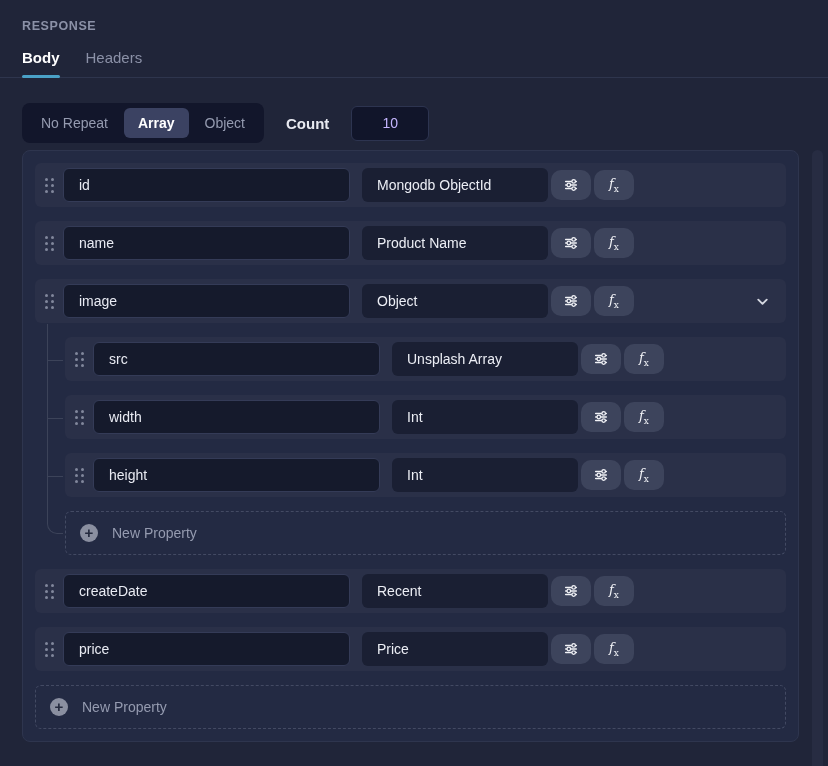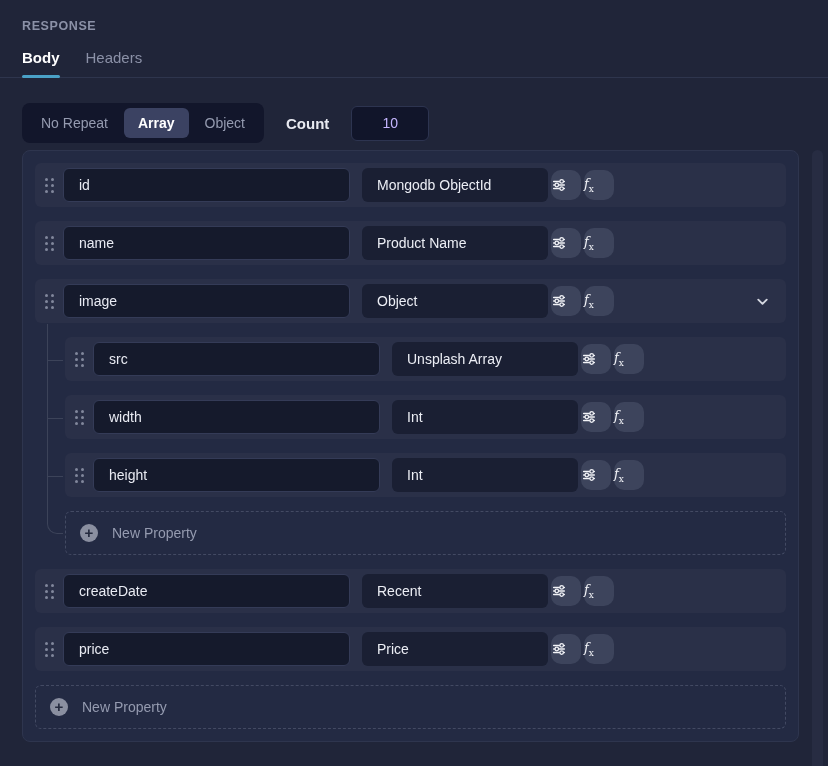--- a/index.html
+++ b/index.html
@@ -139,26 +139,27 @@
     border: none;
     border-radius: 6px;
     color: #eceef5;
     font-size: 14px;
     font-family: inherit;
     text-align: left;
     padding: 0 15px;
     cursor: pointer;
   }
   .icon-btn {
-    width: 30px; height: 30px;
+    width: 40px; height: 30px;
     background: #3d445c;
     border: none;
     border-radius: 10px;
     display: flex;
     align-items: center;
+    justify-content: center;
     cursor: pointer;
     color: #f2f3f7;
   }
   .fx-glyph { font-size: 13px; color: #f2f3f7; font-style: italic; font-family: "DejaVu Serif", serif; }
   .fx-glyph sub { font-size: 9px; font-style: normal; }
 
   .chevron { margin-left: auto; margin-right: 16px; display: flex; background: none; border: none; cursor: pointer; }
 
   
   .new-prop {

